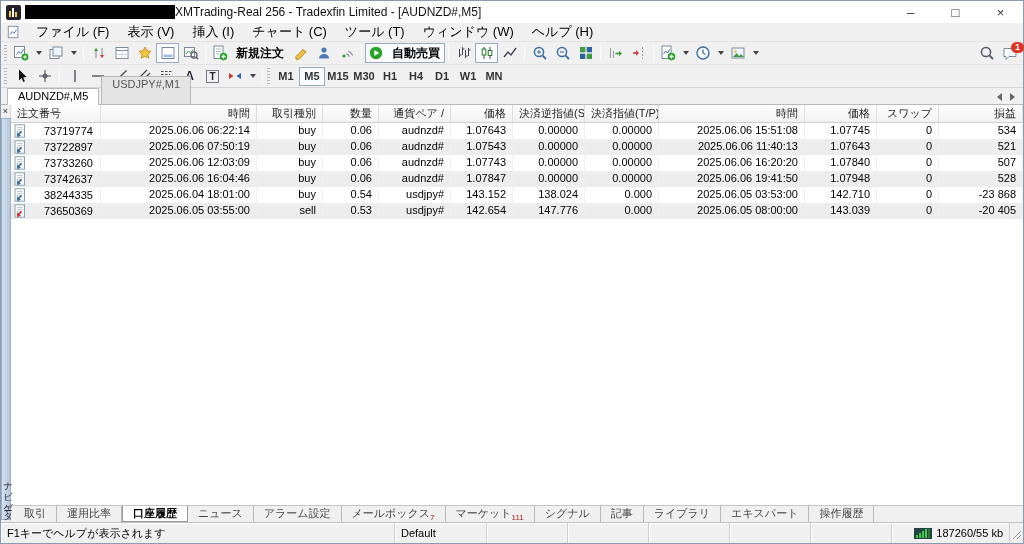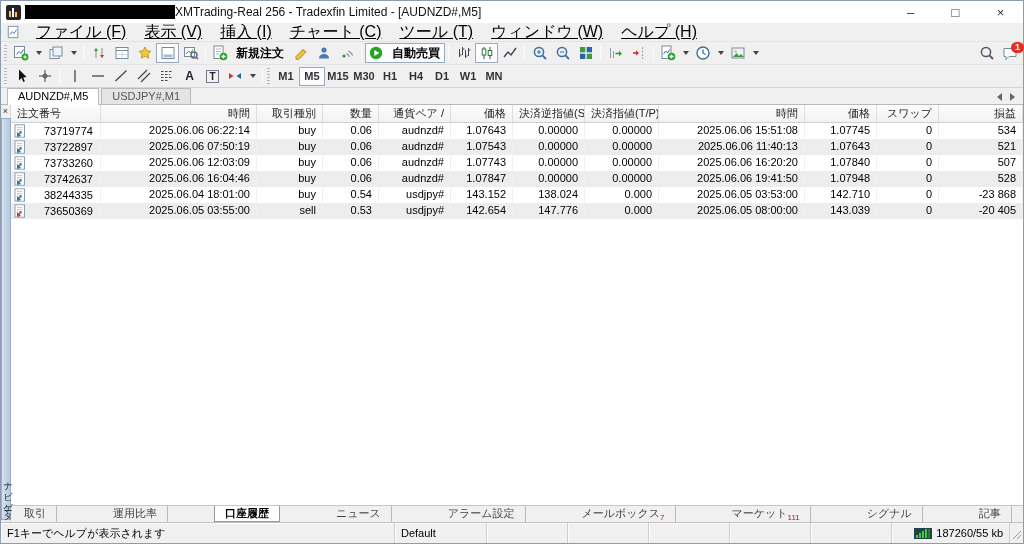--- a/index.html
+++ b/index.html
@@ -15,21 +15,21 @@
   .appicon i.b2 { left:6px; height:9px; background:#fff; }
   .appicon i.b3 { left:9px; height:5px; }
   .redaction { width:150px; height:14px; background:#000; flex:0 0 auto; }
   .wtitle { font-size:12px; color:#111; white-space:nowrap; overflow:hidden; flex:1 1 auto; }
   .winbtns { display:flex; height:22px; flex:0 0 auto; }
   .winbtn { width:45px; height:22px; display:flex; align-items:center; justify-content:center; font-size:13px; color:#333; }
 
   
   .menubar { height:19px; display:flex; align-items:center; background:#f0f0f0; padding-left:3px; flex:0 0 auto; border-bottom:1px solid #e3e3e3; }
   .menudoc { width:15px; height:14px; margin:0 6px 0 2px; }
-  .menuitem { font-size:16px; padding:0 9px; height:18px; line-height:18px; white-space:nowrap;text-decoration:underline; }
+  .menuitem { font-size:13px; padding:0 9px; height:18px; line-height:18px; white-space:nowrap; }
 
   
   .toolbar { height:23px; display:flex; align-items:center; background:#f0f0f0; padding:0 2px; flex:0 0 auto; }
   .tb1 { border-bottom:1px solid #e3e3e3; }
   .tb2 { border-bottom:1px solid #d6d6d6; }
   .sep { width:1px; height:16px; background:#c8c8c8; border-right:1px solid #fbfbfb; margin:0 3px; flex:0 0 auto; }
   .handle { width:3px; height:16px; margin:0 3px 0 1px; background:repeating-linear-gradient(to bottom,#b8b8b8 0 1px,transparent 1px 3px); flex:0 0 auto; }
   .tbtn { height:20px; min-width:23px; display:flex; align-items:center; justify-content:center; border:1px solid transparent; padding:0 2px; gap:6px; flex:0 0 auto; }
   .tbtn.pressed { border:1px solid #98aabf; background:#fafcff; }
   .tbtn .lbl { font-size:12px; font-weight:bold; white-space:nowrap; padding:0 2px; }
@@ -37,21 +37,21 @@
   .glyphA { font-size:12px; font-weight:bold; color:#223; }
   .glyphT { font-size:10px; font-weight:bold; color:#223; border:1px solid #778; padding:0 2px; line-height:11px; }
   .tfbtn { height:19px; min-width:26px; display:flex; align-items:center; justify-content:center; font-size:11px; font-weight:bold; color:#333; border:1px solid transparent; flex:0 0 auto; }
   .tfbtn.active { border:1px solid #98aabf; background:#fafcff; }
   .spacer { flex:1 1 auto; }
   .notif { position:relative; }
   .badge-red { position:absolute; top:-2px; right:-4px; background:#e03224; color:#fff; font-size:9px; font-weight:bold; border-radius:7px; padding:0 4px; line-height:11px; }
 
   
   .charttabs { height:17px; display:flex; align-items:flex-end; background:#f0f0f0; padding-left:6px; border-bottom:1px solid #b9b9b9; flex:0 0 auto; }
-  .ctab { height:16px; line-height:15px; padding:0 10px; font-size:11px; color:#555; border:1px solid #b9b9b9; border-bottom:none; background:#e4e4e4; margin-right:2px; white-space:nowrap; }
+  .ctab { height:28px; line-height:15px; padding:0 10px; font-size:11px; color:#555; border:1px solid #b9b9b9; border-bottom:none; background:#e4e4e4; margin-right:2px; white-space:nowrap; }
   .ctab.active { background:#fff; color:#000; height:17px; margin-bottom:-1px; }
   .tabscroll { margin-left:auto; display:flex; align-items:center; gap:8px; padding:0 8px 3px 0; }
   .tri-l { width:0; height:0; border-top:4px solid transparent; border-bottom:4px solid transparent; border-right:5px solid #666; }
   .tri-r { width:0; height:0; border-top:4px solid transparent; border-bottom:4px solid transparent; border-left:5px solid #666; }
 
   
   .main { flex:1 1 auto; display:flex; min-height:0; background:#fff; }
   .strip { width:10px; flex:0 0 auto; background:#f0f0f0; position:relative; border-right:1px solid #d9d9d9; }
   .stripx { height:12px; display:flex; align-items:center; justify-content:center; font-size:9px; color:#333; }
   .vtab { position:absolute; top:13px; bottom:2px; left:0; width:10px; background:linear-gradient(to right,#d4e0ee,#b7c9de); border:1px solid #9ab0c8; }
@@ -69,21 +69,21 @@
   .doc { flex:0 0 auto; }
   .hrow .arrowmark { fill:#3a6ea5; }
   .hrow.sell .arrowmark { fill:#cc3333; }
   .tfoot { height:17px; background:#d8d5ce; border-top:1px solid #b9b6ad; display:flex; align-items:center; padding:0 6px; flex:0 0 auto; }
   .sumicon { width:10px; height:10px; border:1px solid #8a8a82; border-radius:50%; margin-right:5px; position:relative; flex:0 0 auto; background:#efede8; }
   .sumtext { white-space:pre; color:#111; flex:1 1 auto; }
   .sumprofit { text-align:right; padding-right:6px; }
   .filler { flex:1 1 auto; background:#fff; }
 
   
-  .bottomtabs { height:17px; background:#f0f0f0; border-top:1px solid #c6c6c6; display:flex; align-items:center; padding-left:3px; flex:0 0 auto;gap:46px; }
+  .bottomtabs { height:17px; background:#f0f0f0; border-top:1px solid #c6c6c6; display:flex; align-items:center; padding-left:3px; flex:0 0 auto; }
   .btab { font-size:11px; color:#444; padding:0 10px; height:16px; line-height:15px; border-right:1px solid #b9b9b9; white-space:nowrap; }
   .btab.active { background:#fff; color:#000; font-weight:bold; border:1px solid #999; border-top:none; }
   .btab sub { color:#a22; font-size:8px; }
 
   
   .statusbar { height:21px; background:#f0f0f0; border-top:1px solid #c0c0c0; display:flex; align-items:center; flex:0 0 auto; font-size:11px; }
   .seg { height:100%; display:flex; align-items:center; padding:0 6px; border-right:1px solid #cfcfcf; box-shadow:inset 1px 1px 0 #fdfdfd; white-space:nowrap; }
   .seg.help { flex:1 1 auto; }
   .seg.profile { width:92px; flex:0 0 auto; }
   .seg.empty { width:81px; flex:0 0 auto; }

